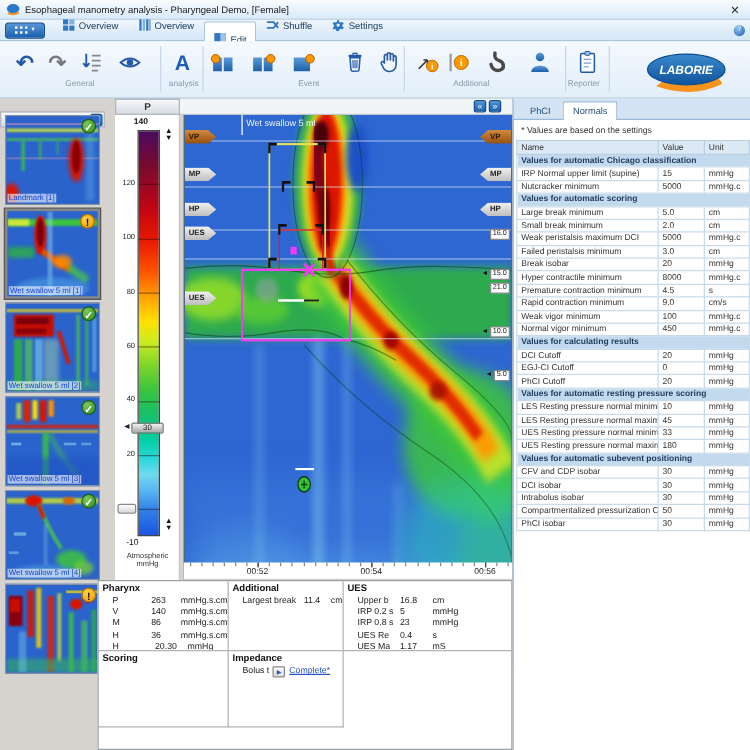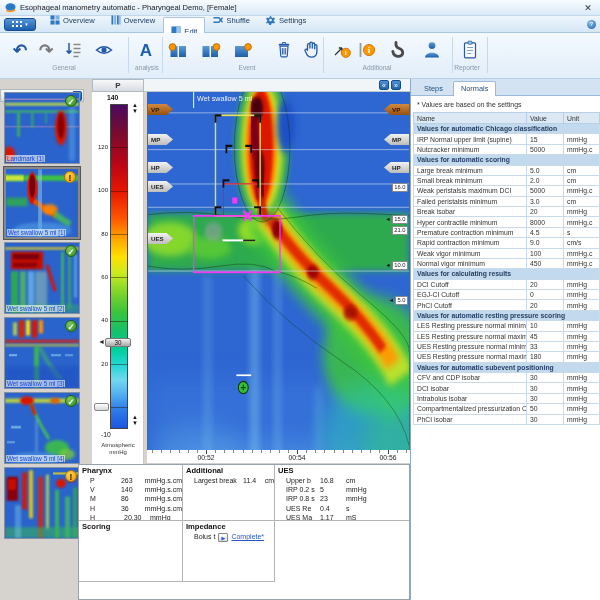--- a/index.html
+++ b/index.html
@@ -147,21 +147,21 @@
   </defs>
 </svg>
 
 <div id="app">
 
   <div class="titlebar">
     <svg width="11" height="11" viewBox="0 0 11 11">
       <ellipse cx="5.5" cy="5" rx="5" ry="3.8" fill="#2a78c8"></ellipse>
       <path d="M1.5,7.5 Q5.5,10 9.5,7 L10.5,8.8 Q6,11.5 1,9.2 Z" fill="#f7941d"></path>
     </svg>
-    <span class="ttext">Esophageal manometry automatic - Pharyngeal Demo,  [Female]</span>
+    <span class="ttext">Esophageal manometry analysis - Pharyngeal Demo,  [Female]</span>
     <span class="close">✕</span>
   </div>
 
   <div class="menubar">
     <div class="appbtn">
       <svg width="11" height="7" viewBox="0 0 11 7">
         <g fill="#fff">
             <rect x="0" y="0" width="2" height="2"></rect>
             <rect x="4" y="0" width="2" height="2"></rect>
             <rect x="8" y="0" width="2" height="2"></rect>
@@ -312,20 +312,27 @@
   <div class="tdiv" style="left:128px"></div>
   <div class="tdiv" style="left:162px"></div>
   <div class="tdiv" style="left:323px"></div>
   <div class="tdiv" style="left:452px"></div>
   <div class="tdiv" style="left:487px"></div>
   <div class="glabel" style="left:8px;width:112px">General</div>
   <div class="glabel" style="left:120px;width:54px">analysis</div>
   <div class="glabel" style="left:170px;width:154px">Event</div>
   <div class="glabel" style="left:330px;width:94px">Additional</div>
   <div class="glabel" style="left:440px;width:54px">Reporter</div>
+  <div class="logo">
+    <svg width="66" height="32" viewBox="0 0 66 32">
+      <path d="M14,23 Q34,31 57,18 L62,25 Q38,37 9,27 Z" fill="#f7941d"></path>
+      <ellipse cx="33" cy="13.5" rx="31" ry="12.3" fill="url(#lgrad)" stroke="#0b4c8c"></ellipse>
+      <text x="33" y="17" text-anchor="middle" font-size="9.5" font-weight="bold" font-style="italic" fill="#fff" font-family="Liberation Sans,sans-serif">LABORIE</text>
+    </svg>
+  </div>
 
   <div class="bglayer" style="left:0;top:79px;width:92px;height:521px;background:#d6d3ce"></div>
 
   <div class="panelhead" style="left:0;top:89px;width:84px">
     <span>Events</span>
     <div class="collbtn l"></div>
   </div>
   <div id="thumbs">
       <div class="thumb" style="top: 92px;">
         <svg viewBox="0 0 74 64" preserveAspectRatio="none">
@@ -628,21 +635,21 @@
       <div class="tmaj" style="left: 59px;"></div>
       <div class="tlab" style="left: 59px;">00:52</div>
       <div class="tmaj" style="left: 150px;"></div>
       <div class="tlab" style="left: 150px;">00:54</div>
       <div class="tmaj" style="left: 241px;"></div>
       <div class="tlab" style="left: 241px;">00:56</div>
     </div>
 
   <div id="rightPanel">
     <div class="rtabs">
-      <div class="rtab">Steps</div>
+      <div class="rtab">PhCI</div>
       <div class="rtab active">Normals</div>
     </div>
     <div class="rnote">* Values are based on the settings</div>
     <table class="normals">
       <colgroup>
           <col style="width:113px">
           <col style="width:37px">
           <col style="width:36px">
         </colgroup>
       <thead>

